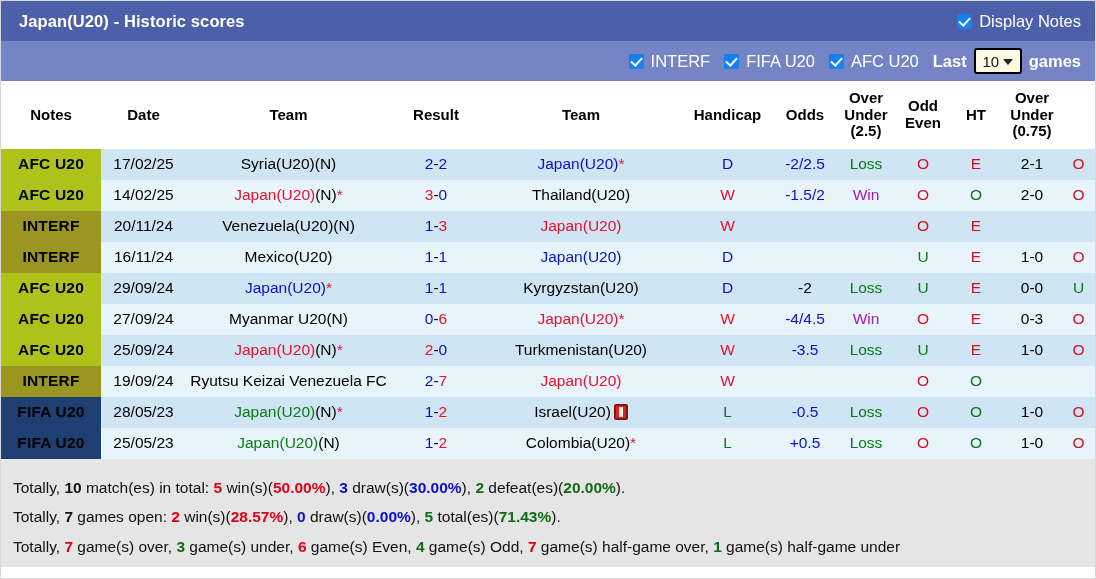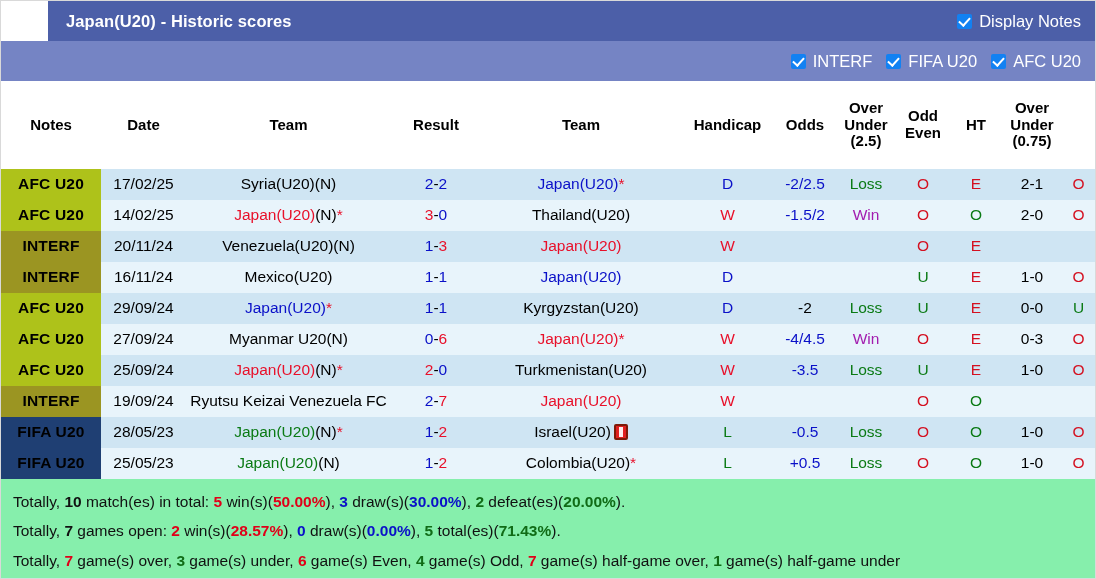--- a/index.html
+++ b/index.html
@@ -16,21 +16,20 @@
     border: 1px solid #d9d9d9;
   }
 
   
   .titlebar {
     height: 40px;
     background: #4c5fa8;
     display: flex; align-items: center;
     padding: 0 14px 0 18px;
     color: #ffffff;
-    margin-left: 47px;
   }
   .titlebar .title {
     font-size: 16.5px; font-weight: bold;
     letter-spacing: .1px;
     white-space: nowrap;
   }
   .titlebar .spacer { flex: 1 1 auto; }
   .chk-wrap { display: flex; align-items: center; gap: 7px; white-space: nowrap; }
   .chk-wrap .lbl { font-size: 16.5px; font-weight: normal; color: #fff; }
 
@@ -86,21 +85,21 @@
     width: 100%;
     border-collapse: collapse;
     table-layout: fixed;
   }
   table.scores thead th {
     background: #ffffff;
     color: #000;
     font-size: 15px;
     font-weight: bold;
     padding: 6px 2px;
-    height: 88px;
+    height: 68px;
     vertical-align: middle;
     line-height: 1.12;
     border: 0;
   }
   table.scores tbody td {
     font-size: 15.5px;
     padding: 5px 3px;
     text-align: center;
     vertical-align: middle;
     height: 31px;
@@ -148,22 +147,22 @@
     content: "";
     position: absolute;
     left: 3px; top: 1px;
     width: 4px; height: 10px;
     background: #ffffff;
     opacity: .92;
   }
 
   
   .footer {
-    padding: 8px 12px 6px 12px;
-    background: #86efac;
+    padding: 14px 12px 6px 12px;
+    background: #e5e5e5;
   }
   .footer .fline {
     font-size: 15.5px;
     color: #111;
     line-height: 1.25;
     padding: 5px 0;
     white-space: nowrap;
   }
   .f-red   { color: #e00018; font-weight: bold; }
   .f-blue  { color: #0a10c8; font-weight: bold; }
@@ -190,20 +189,28 @@
       <span class="lbl">INTERF</span>
     </label>
     <label class="chk-wrap">
       <span class="cbx"></span>
       <span class="lbl">FIFA U20</span>
     </label>
     <label class="chk-wrap">
       <span class="cbx"></span>
       <span class="lbl">AFC U20</span>
     </label>
+    <div class="lastgames">
+      <span class="txt">Last</span>
+      <div class="sel">
+        <span>10</span>
+        <span class="caret"></span>
+      </div>
+      <span class="txt">games</span>
+    </div>
   </div>
 
   <table class="scores">
     <colgroup>
       <col style="width:100px">
         <col style="width:85px">
         <col style="width:205px">
       <col style="width:90px">
         <col style="width:200px">
         <col style="width:93px">

